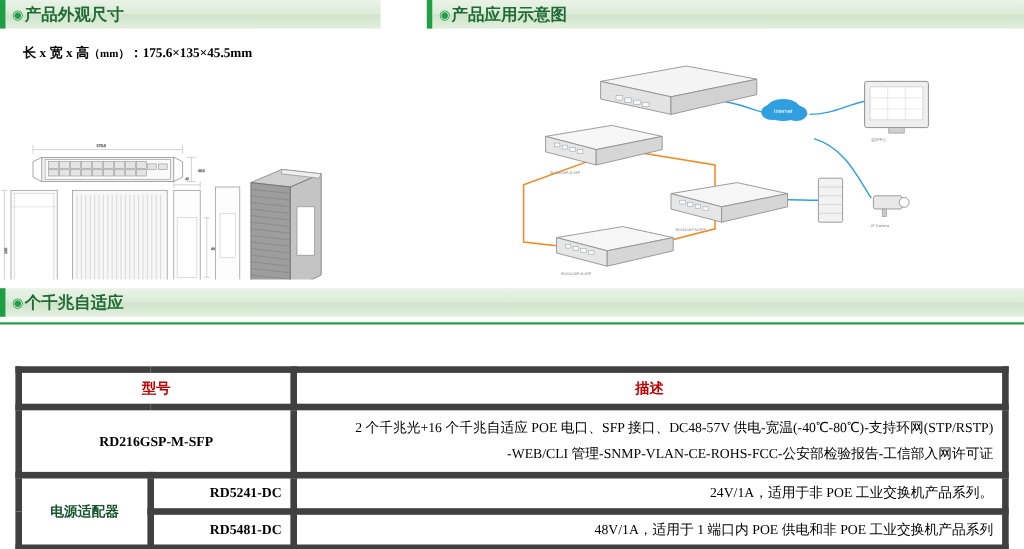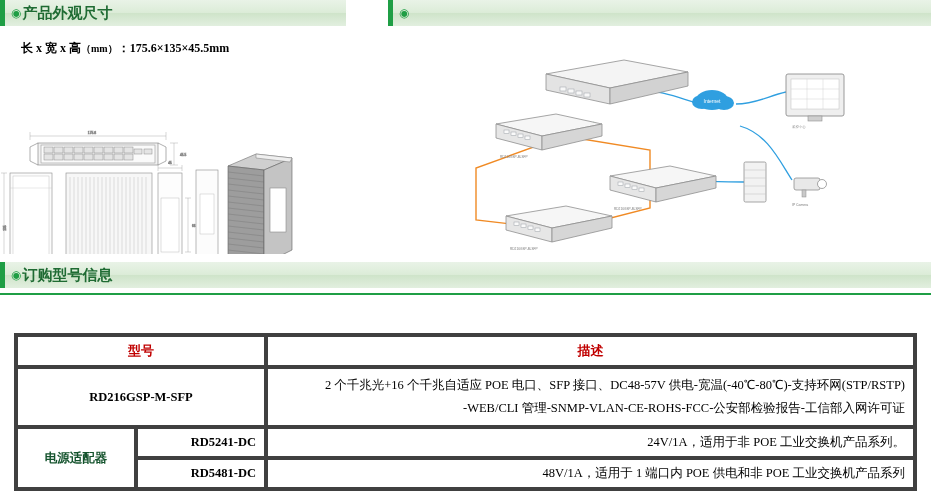--- a/index.html
+++ b/index.html
@@ -72,21 +72,21 @@
 
   
   #order-table {
     position: absolute;
     left: 14px; top: 333px;
     width: 903px;
     border-collapse: collapse;
     font-family: "Liberation Serif", serif;
   }
   #order-table td, #order-table th {
-    border: 4px solid #404040;
+    border: 6px solid #404040;
     padding: 5px 8px;
     font-size: 12.5px;
     vertical-align: middle;
     margin-left: 22px;
   }
   #order-table th {
     color: #c00000;
     font-weight: bold;
     text-align: center;
     height: 26px;
@@ -106,20 +106,21 @@
 </head>
 <body>
 
 <div class="sec-header" id="hdr-dim">
   <span class="bullet">◉</span>
   <span class="title">产品外观尺寸</span>
 </div>
 
 <div class="sec-header" id="hdr-app">
   <span class="bullet">◉</span>
+  <span class="title">产品应用示意图</span>
 </div>
 
 <div id="dim-line">
   <span>长 x 宽 x 高</span><span class="unit">（mm）</span><span>：</span><span class="val">175.6×135×45.5mm</span>
 </div>
 
 <div id="drawing">
 <svg width="352" height="196" viewBox="0 0 352 196" xmlns="http://www.w3.org/2000/svg">
   <g stroke="#8a8a8a" stroke-width="0.6" fill="none" font-family="Liberation Sans" font-size="3">
 
@@ -383,21 +384,21 @@
       <line x1="356" y1="148" x2="378" y2="148"></line>
       <line x1="356" y1="156" x2="378" y2="156"></line>
       <line x1="356" y1="164" x2="378" y2="164"></line>
     </g>
   </g>
 </svg>
 </div>
 
 <div class="sec-header" id="hdr-order">
   <span class="bullet">◉</span>
-  <span class="title">订购型号信息</span>
+  <span class="title">个千兆自适应</span>
 </div>
 <div class="sec-rule" style="left:0px; top:293px; width:931px;"></div>
 
 <table id="order-table">
   <thead>
     <tr>
       <th colspan="2">型号</th>
       <th>描述</th>
     </tr>
   </thead>

